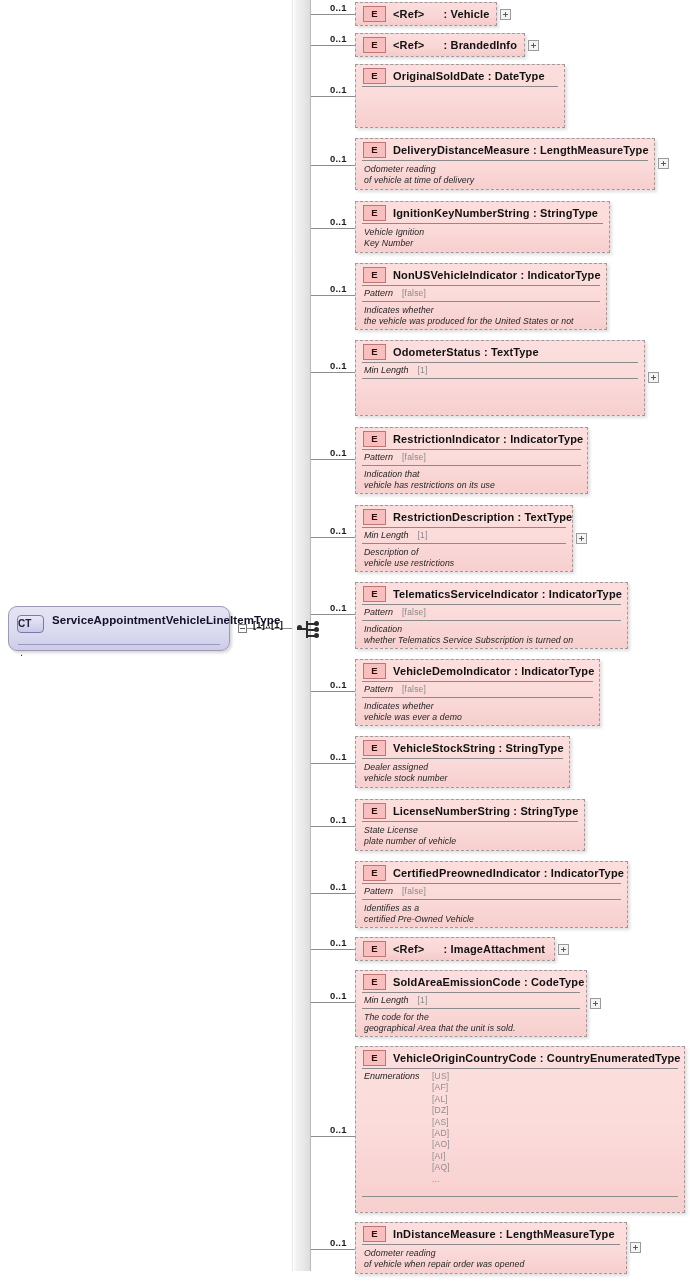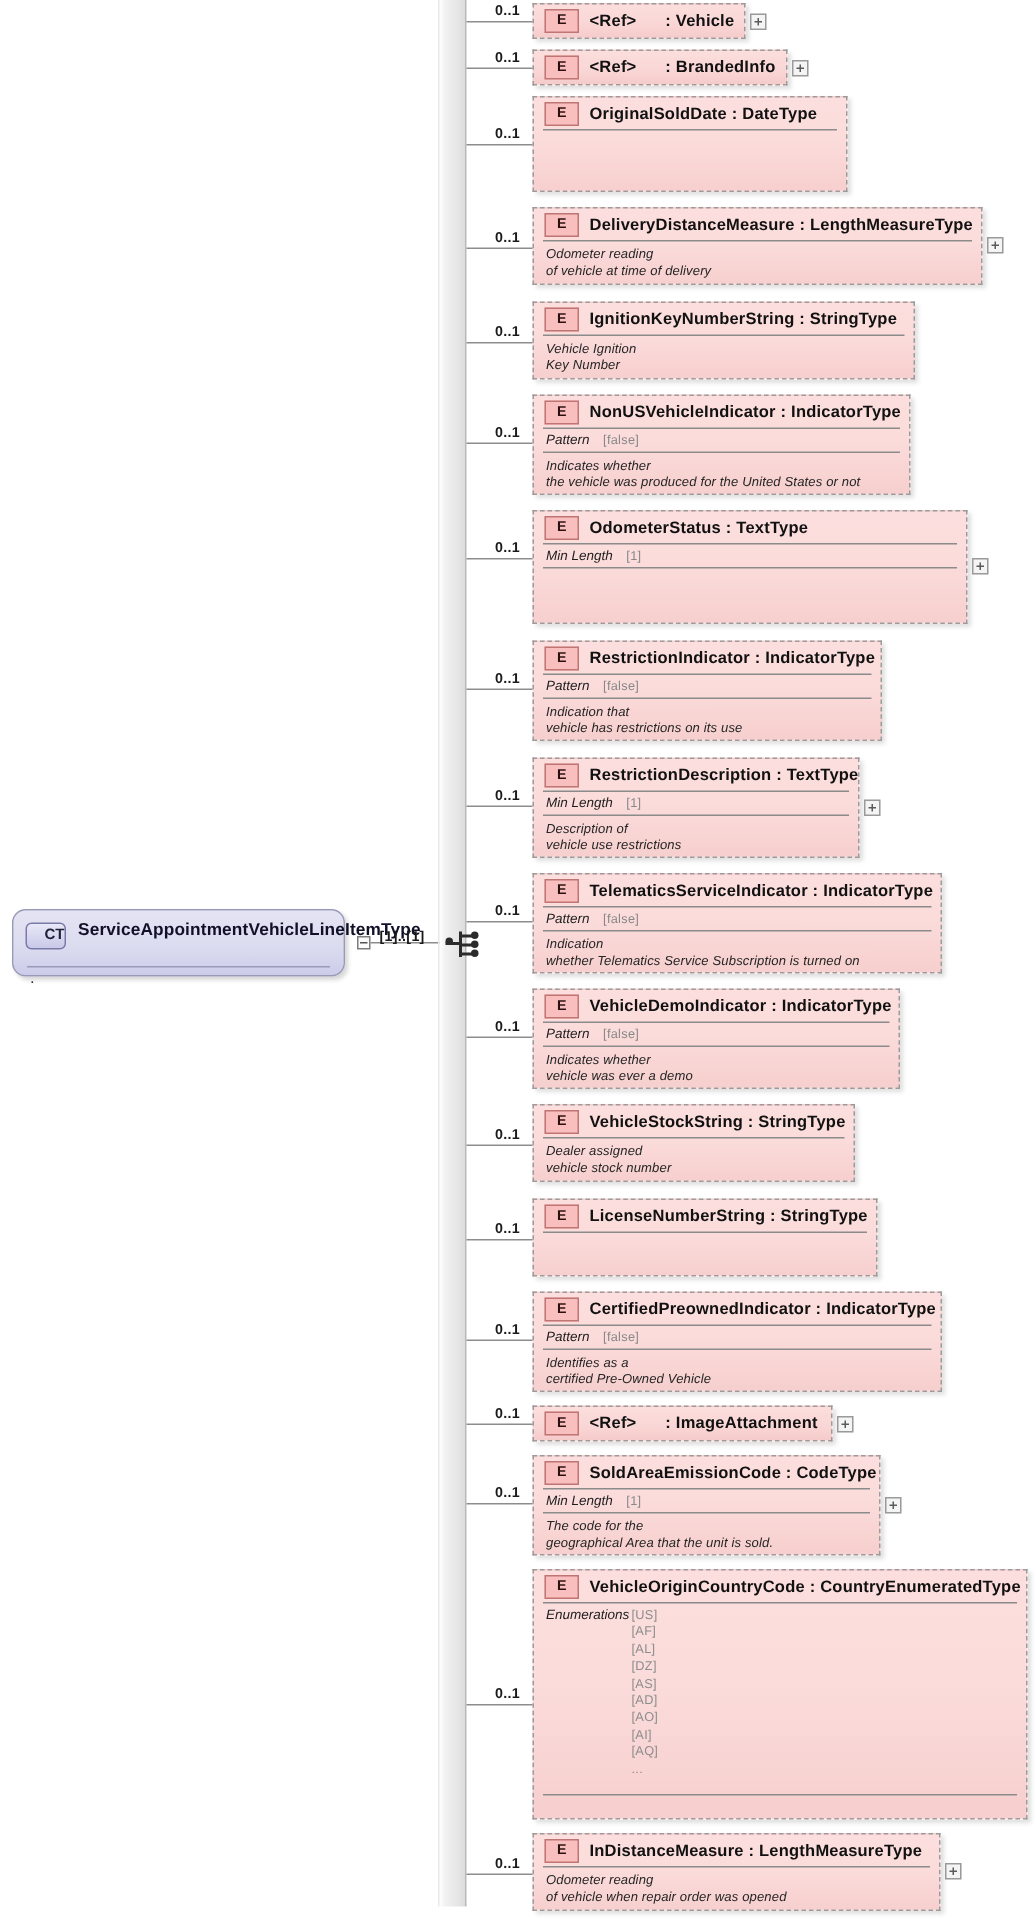--- a/index.html
+++ b/index.html
@@ -14,21 +14,21 @@
   .ct-box{
     position:absolute;
     border:1px solid #9a9ab8;
     border-radius:9px;
     background:linear-gradient(to bottom,#e4e4f4 0%, #dcdcf0 55%, #ccccea 100%);
     box-shadow:2px 2px 3px rgba(0,0,0,.16);
     box-sizing:border-box;
   }
   .ct-head{display:flex;align-items:flex-start;padding:7px 8px 0 8px;}
   .ct-tag{
-    flex:0 0 auto;width:25px;height:16px;line-height:15px;text-align:right;
+    flex:0 0 auto;width:25px;height:16px;line-height:15px;text-align:left;
     border:1px solid #7a7aa8;border-radius:4px;
     background:linear-gradient(to bottom,#e8e8f8,#c9c9e8);
     font-size:10px;font-weight:bold;color:#20203c;margin-top:1px;
   }
   .ct-title{
     margin-left:8px;font-size:11.5px;font-weight:bold;color:#101028;
     line-height:13.5px;letter-spacing:.1px;
   }
   .ct-rule{position:absolute;left:9px;right:9px;top:37px;height:1px;background:#9a9ab8;}
   .ct-dot{position:absolute;left:11px;top:41px;font-size:11px;color:#333;line-height:8px;}
@@ -262,20 +262,21 @@
       <div class="doc" style="top: 25px;">Dealer assigned<br>vehicle stock number</div>
     </div>
     <div class="hline" style="left: 311px; top: 763px; width: 44px;"></div>
     <div class="occurs" style="left: 330px; top: 751px;">0..1</div>
     <div class="el" style="left: 355px; top: 799px; width: 230px; height: 52px;">
       <div class="el-head">
         <div class="el-tag">E</div>
         <div class="el-name">LicenseNumberString : StringType</div>
       </div>
       <div class="el-sep" style="top: 21px;"></div>
+      <div class="doc" style="top: 25px;">State License<br>plate number of vehicle</div>
     </div>
     <div class="hline" style="left: 311px; top: 826px; width: 44px;"></div>
     <div class="occurs" style="left: 330px; top: 814px;">0..1</div>
     <div class="el" style="left: 355px; top: 861px; width: 273px; height: 67px;">
       <div class="el-head">
         <div class="el-tag">E</div>
         <div class="el-name">CertifiedPreownedIndicator : IndicatorType</div>
       </div>
       <div class="el-sep" style="top: 21px;"></div>
       <div class="facet" style="top: 24px;">Pattern<span class="fv">[false]</span></div>
@@ -306,21 +307,21 @@
     <div class="plus" style="left: 590px; top: 998px;"></div>
     <div class="hline" style="left: 311px; top: 1002px; width: 44px;"></div>
     <div class="occurs" style="left: 330px; top: 990px;">0..1</div>
     <div class="el" style="left: 355px; top: 1046px; width: 330px; height: 167px;">
       <div class="el-head">
         <div class="el-tag">E</div>
         <div class="el-name">VehicleOriginCountryCode : CountryEnumeratedType</div>
       </div>
       <div class="el-sep" style="top: 21px;"></div>
       <div class="facet" style="top: 24px;">Enumerations</div>
-      <div class="enum-list" style="left: 65px; top: 24px;">[US]<br>[AF]<br>[AL]<br>[DZ]<br>[AS]<br>[AD]<br>[AO]<br>[AI]<br>[AQ]<br>...</div>
+      <div class="enum-list" style="left: 76px; top: 24px;">[US]<br>[AF]<br>[AL]<br>[DZ]<br>[AS]<br>[AD]<br>[AO]<br>[AI]<br>[AQ]<br>...</div>
       <div class="el-sep" style="top: 149px;"></div>
     </div>
     <div class="hline" style="left: 311px; top: 1136px; width: 44px;"></div>
     <div class="occurs" style="left: 330px; top: 1124px;">0..1</div>
     <div class="el" style="left: 355px; top: 1222px; width: 272px; height: 52px;">
       <div class="el-head">
         <div class="el-tag">E</div>
         <div class="el-name">InDistanceMeasure : LengthMeasureType</div>
       </div>
       <div class="el-sep" style="top: 21px;"></div>

